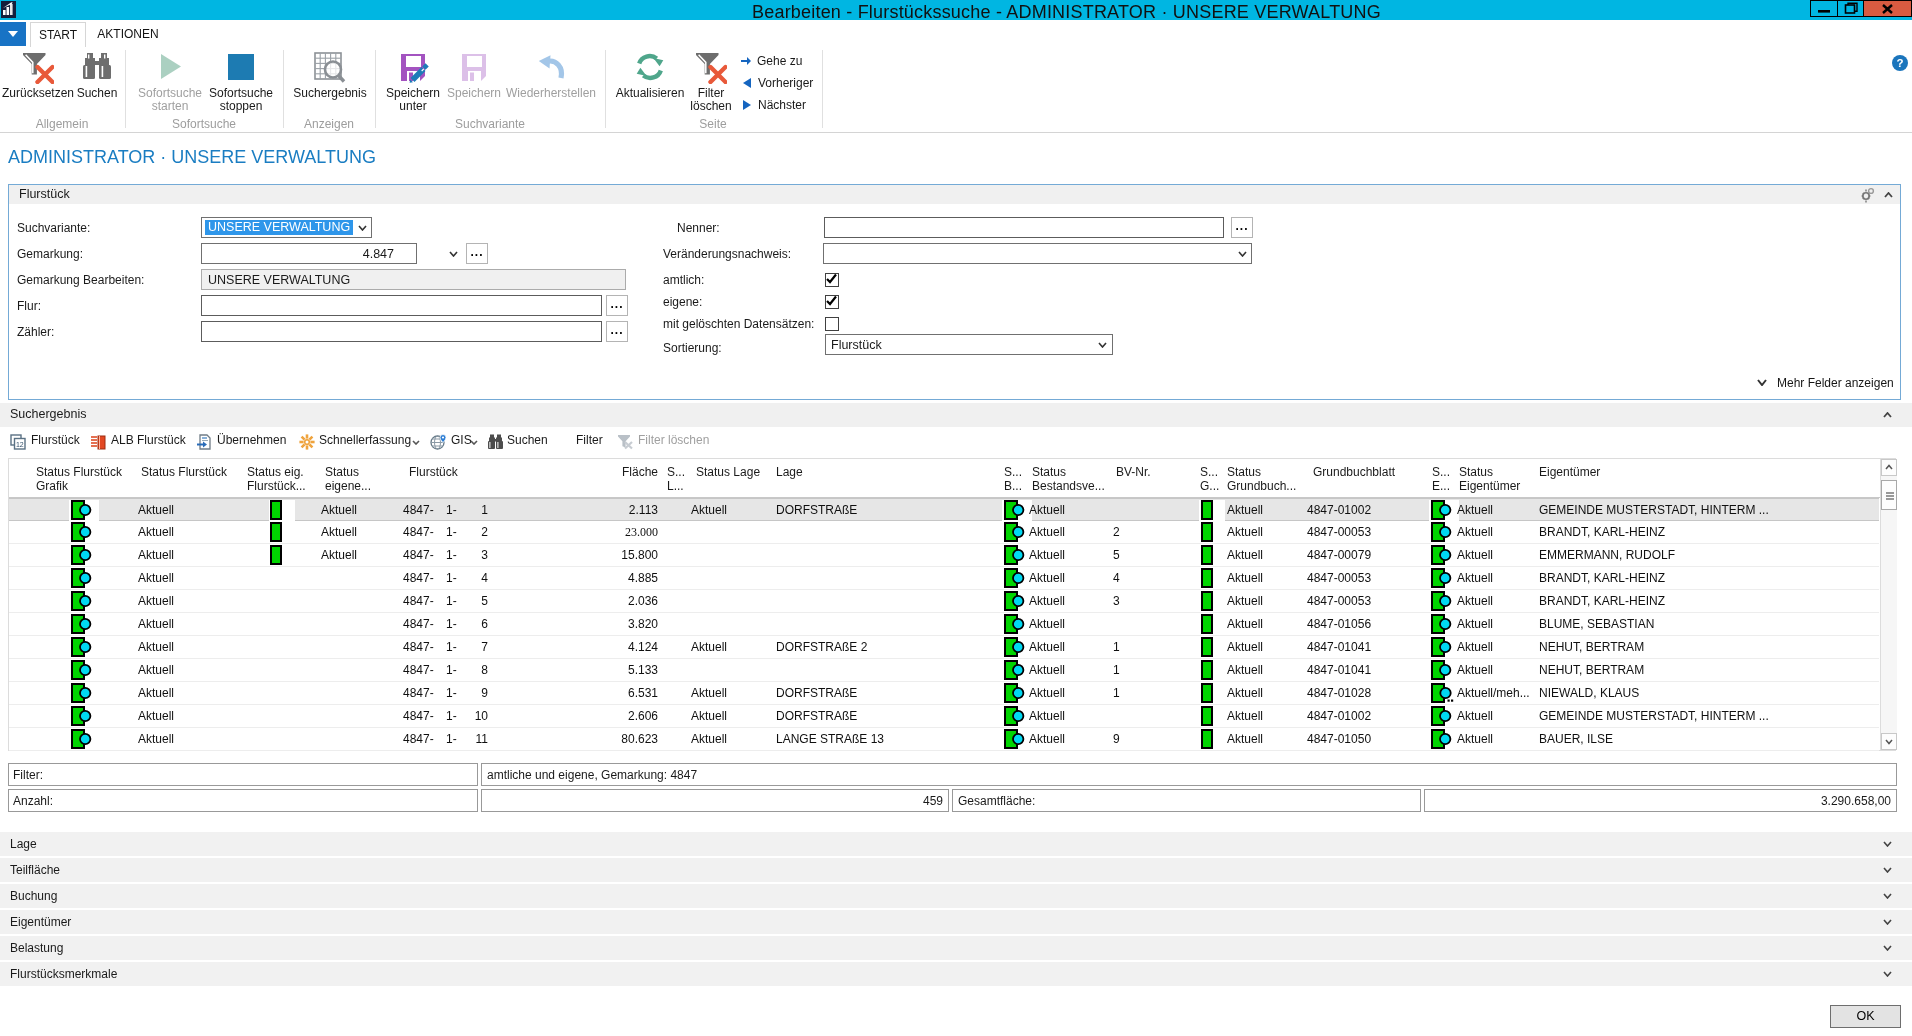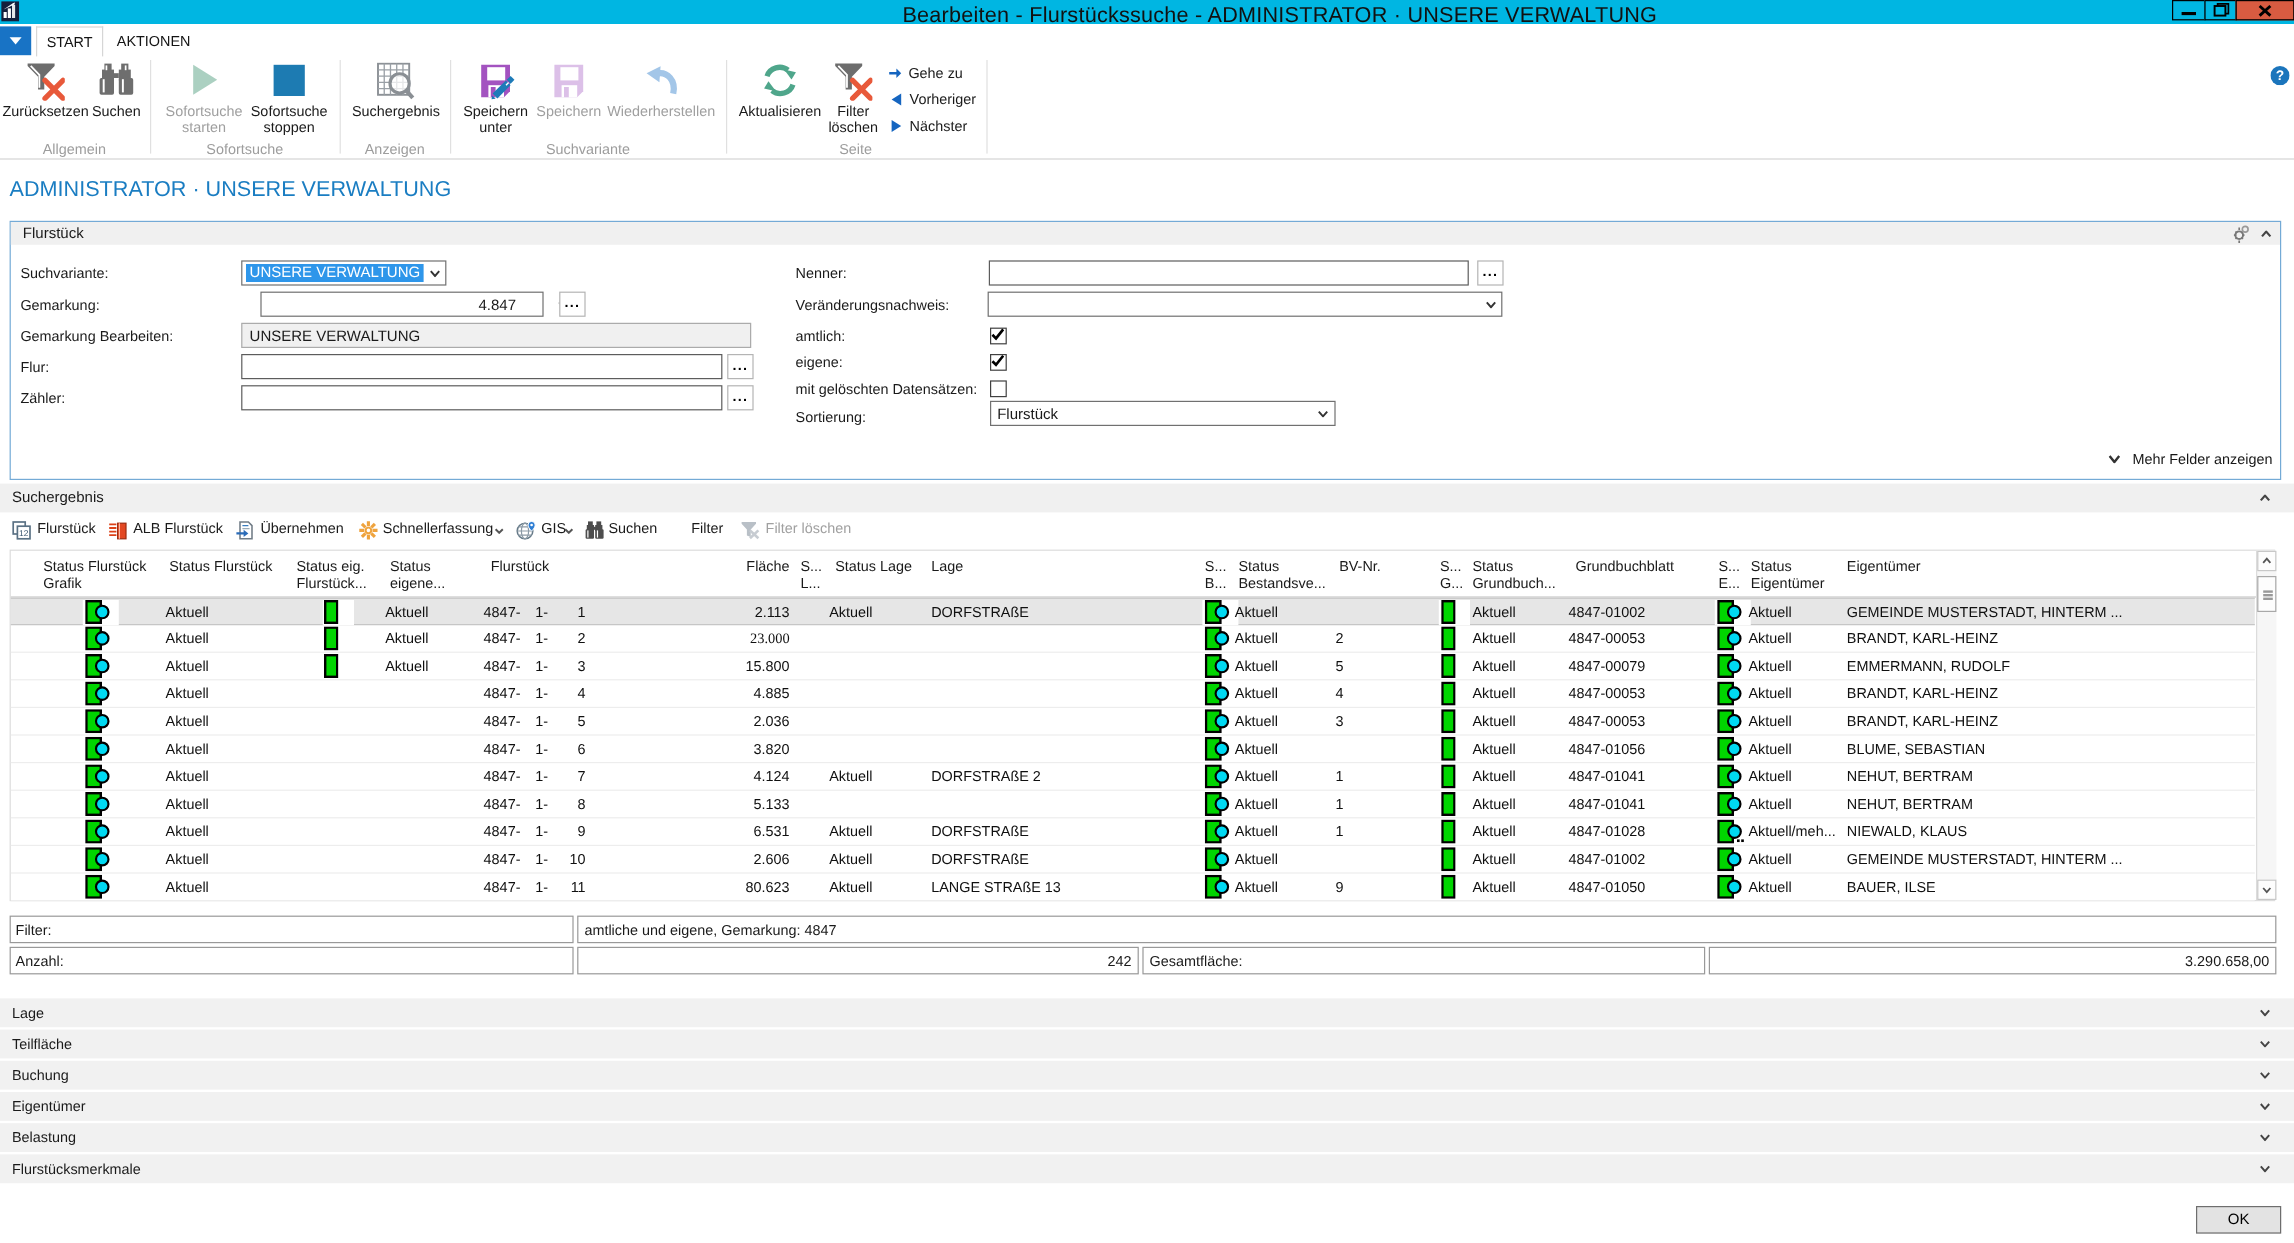--- a/index.html
+++ b/index.html
@@ -241,33 +241,33 @@
         <circle cx="12" cy="4" r="2.4" fill="none" stroke="#999" stroke-width="1.4"></circle>
       </svg></div>
     <div class="abs" style="left:1875px;top:7px;"><svg width="9" height="6" viewBox="0 0 9 6" style="">
         <path d="M1,5 L4.5,1 L8,5" stroke="#444" stroke-width="1.8" fill="none"></path>
       </svg></div>
     <div class="flabel" style="left:8px;top:36px;">Suchvariante:</div>
     <div class="flabel" style="left:8px;top:62px;">Gemarkung:</div>
     <div class="flabel" style="left:8px;top:88px;">Gemarkung Bearbeiten:</div>
     <div class="flabel" style="left:8px;top:114px;">Flur:</div>
     <div class="flabel" style="left:8px;top:140px;">Zähler:</div>
-    <div class="flabel" style="left:654px;top:36px;">Nenner:</div>
+    <div class="flabel" style="left:668px;top:36px;">Nenner:</div>
     <div class="flabel" style="left:654px;top:62px;">Veränderungsnachweis:</div>
     <div class="flabel" style="left:654px;top:88px;">amtlich:</div>
     <div class="flabel" style="left:654px;top:110px;">eigene:</div>
     <div class="flabel" style="left:654px;top:132px;">mit gelöschten Datensätzen:</div>
     <div class="flabel" style="left:654px;top:156px;">Sortierung:</div>
     <div class="sel" style="left:192px;top:32px;width:171px;height:21px;">
       <div style="position:absolute;left:3px;top:2px;width:148px;height:15px;background:#2e96ea;color:#fff;font-size:12.5px;padding-left:3px;line-height:15px;">UNSERE VERWALTUNG</div>
       <span class="selarrow" style="left:156px;"><svg width="9" height="6" viewBox="0 0 9 6" style="">
           <path d="M1,1 L4.5,5 L8,1" stroke="#333" stroke-width="1.6" fill="none"></path>
         </svg></span>
     </div>
-    <div class="sel" style="left:208px;top:58px;width:236px;height:21px;">
+    <div class="sel" style="left:192px;top:58px;width:216px;height:21px;">
       <div style="position:absolute;right:22px;top:3px;font-size:12.5px;">4.847</div>
       <span class="selarrow" style="left:247px;"><svg width="9" height="6" viewBox="0 0 9 6" style="">
           <path d="M1,1 L4.5,5 L8,1" stroke="#333" stroke-width="1.6" fill="none"></path>
         </svg></span>
     </div>
     <div class="dots" style="left:457px;top:58px;">...</div>
     <div class="tb dis" style="left:192px;top:84px;width:425px;height:21px;">
       <span class="txt">UNSERE VERWALTUNG</span>
     </div>
     <div class="tb" style="left:192px;top:110px;width:401px;height:21px;"></div>
@@ -797,21 +797,21 @@
 <div class="fbox" style="left:8px;top:763px;width:470px;">
     <span style="left:4px;">Filter:</span>
   </div>
 <div class="fbox" style="left:481px;top:763px;width:1416px;">
     <span style="left:5px;">amtliche und eigene, Gemarkung: 4847</span>
   </div>
 <div class="fbox" style="left:8px;top:789px;width:470px;">
     <span style="left:4px;">Anzahl:</span>
   </div>
 <div class="fbox" style="left:481px;top:789px;width:468px;">
-    <span style="right:5px;">242</span>
+    <span style="right:5px;">459</span>
   </div>
 <div class="fbox" style="left:952px;top:789px;width:469px;">
     <span style="left:5px;">Gesamtfläche:</span>
   </div>
 <div class="fbox" style="left:1424px;top:789px;width:473px;">
     <span style="right:5px;">3.290.658,00</span>
   </div>
 <div class="ftab" style="top:832px;">
     <span>Lage</span>
     <span class="chev" style="left:1883px;top:9px;"><svg width="9" height="6" viewBox="0 0 9 6" style="">

